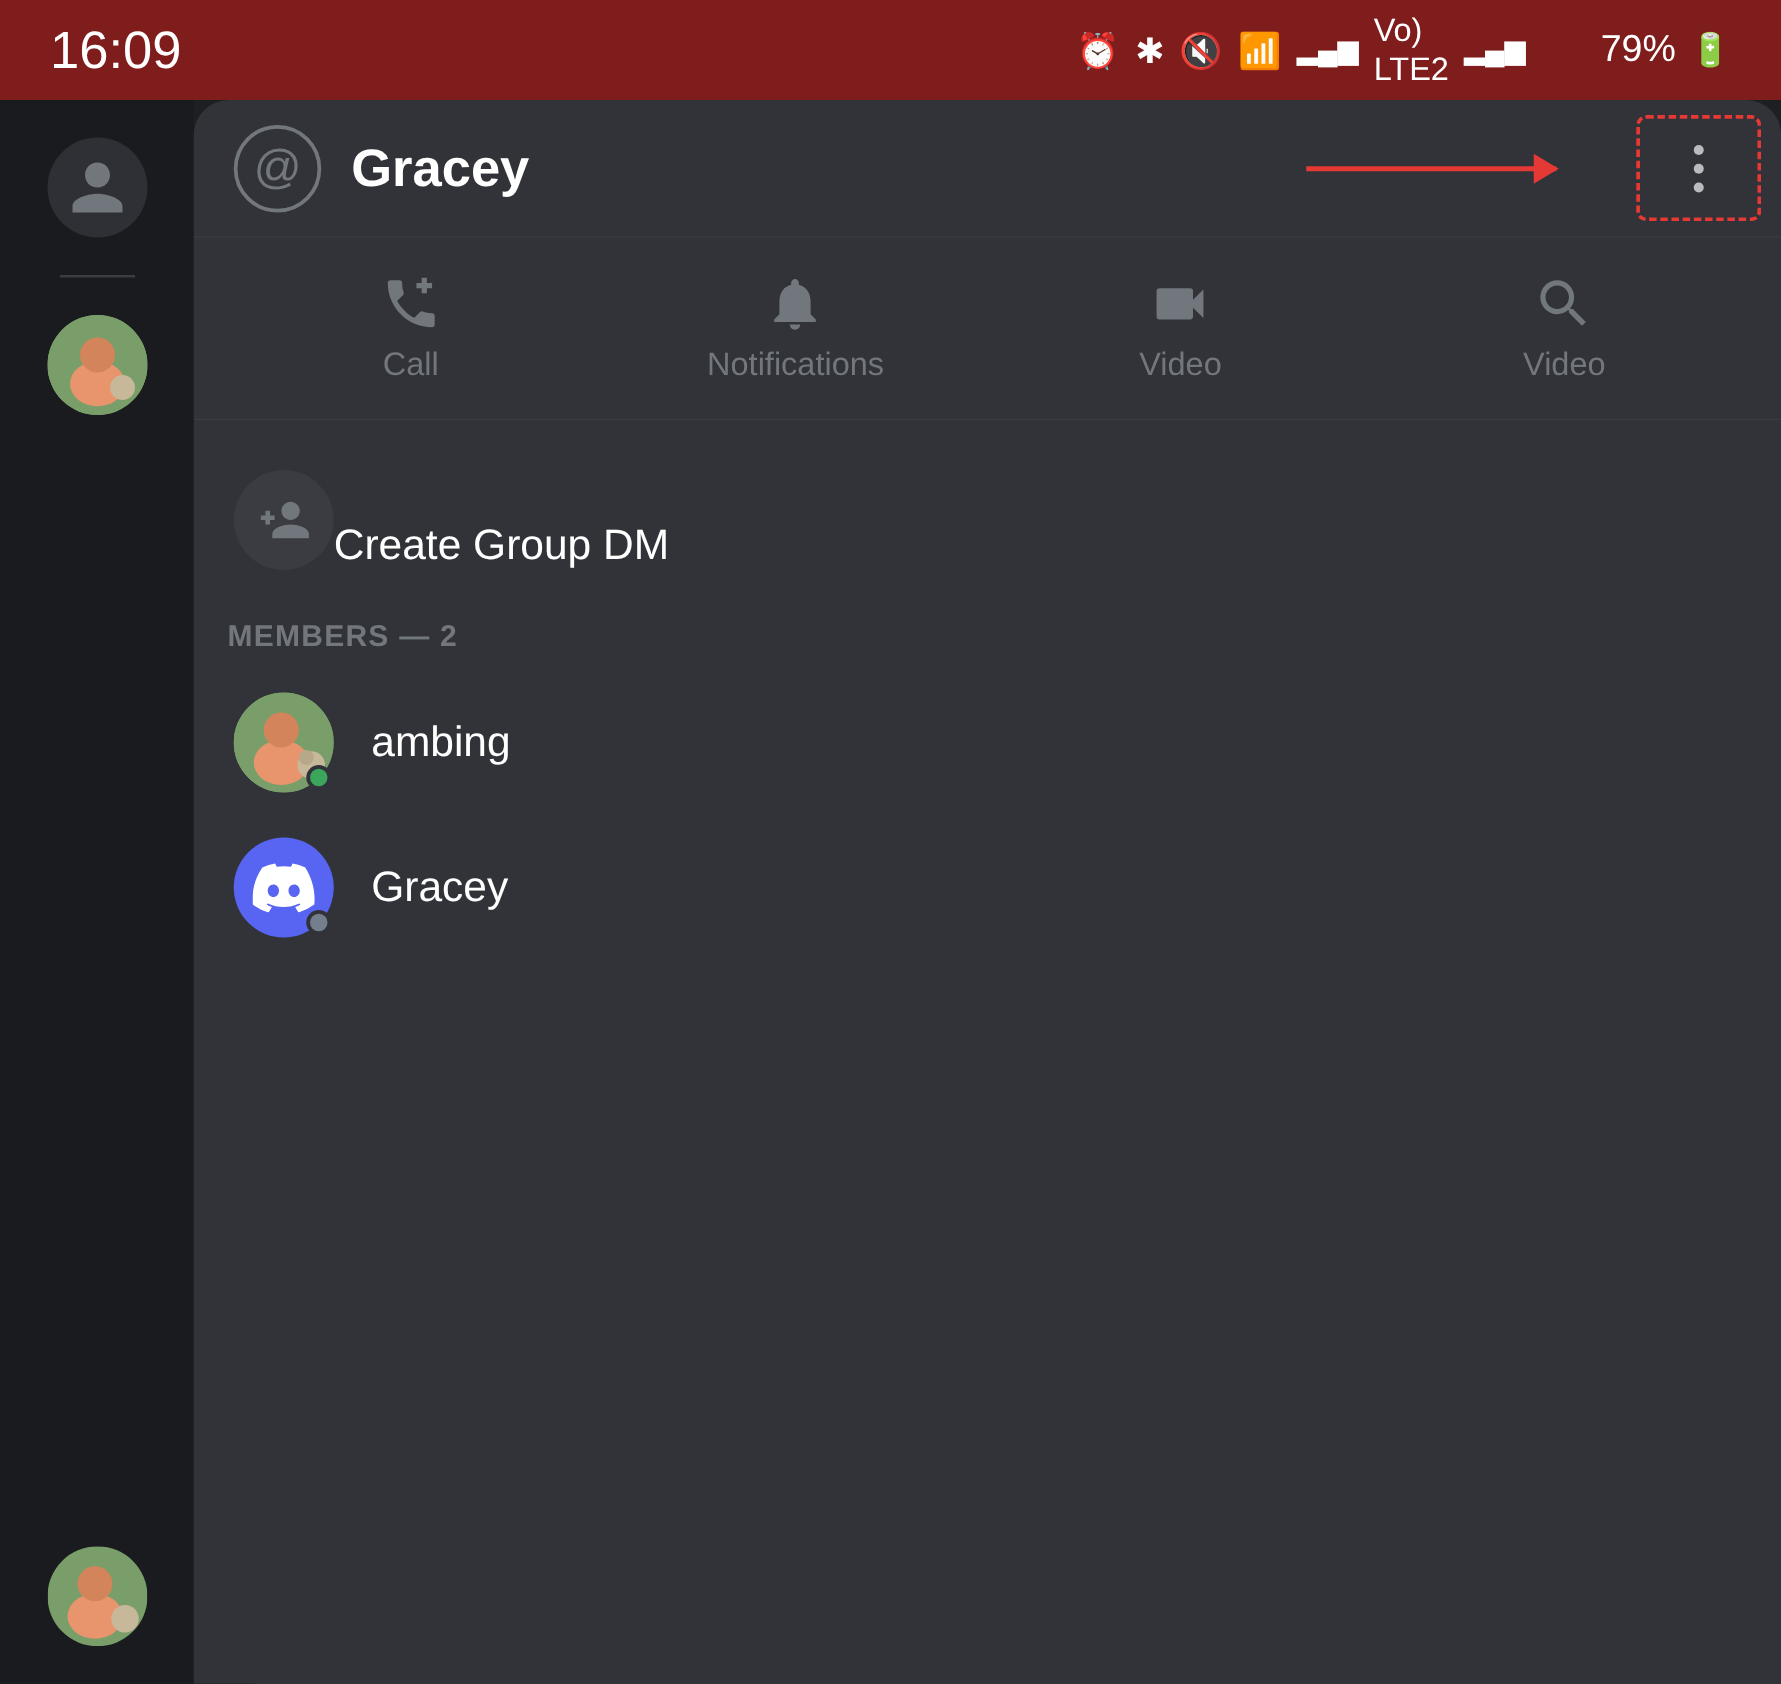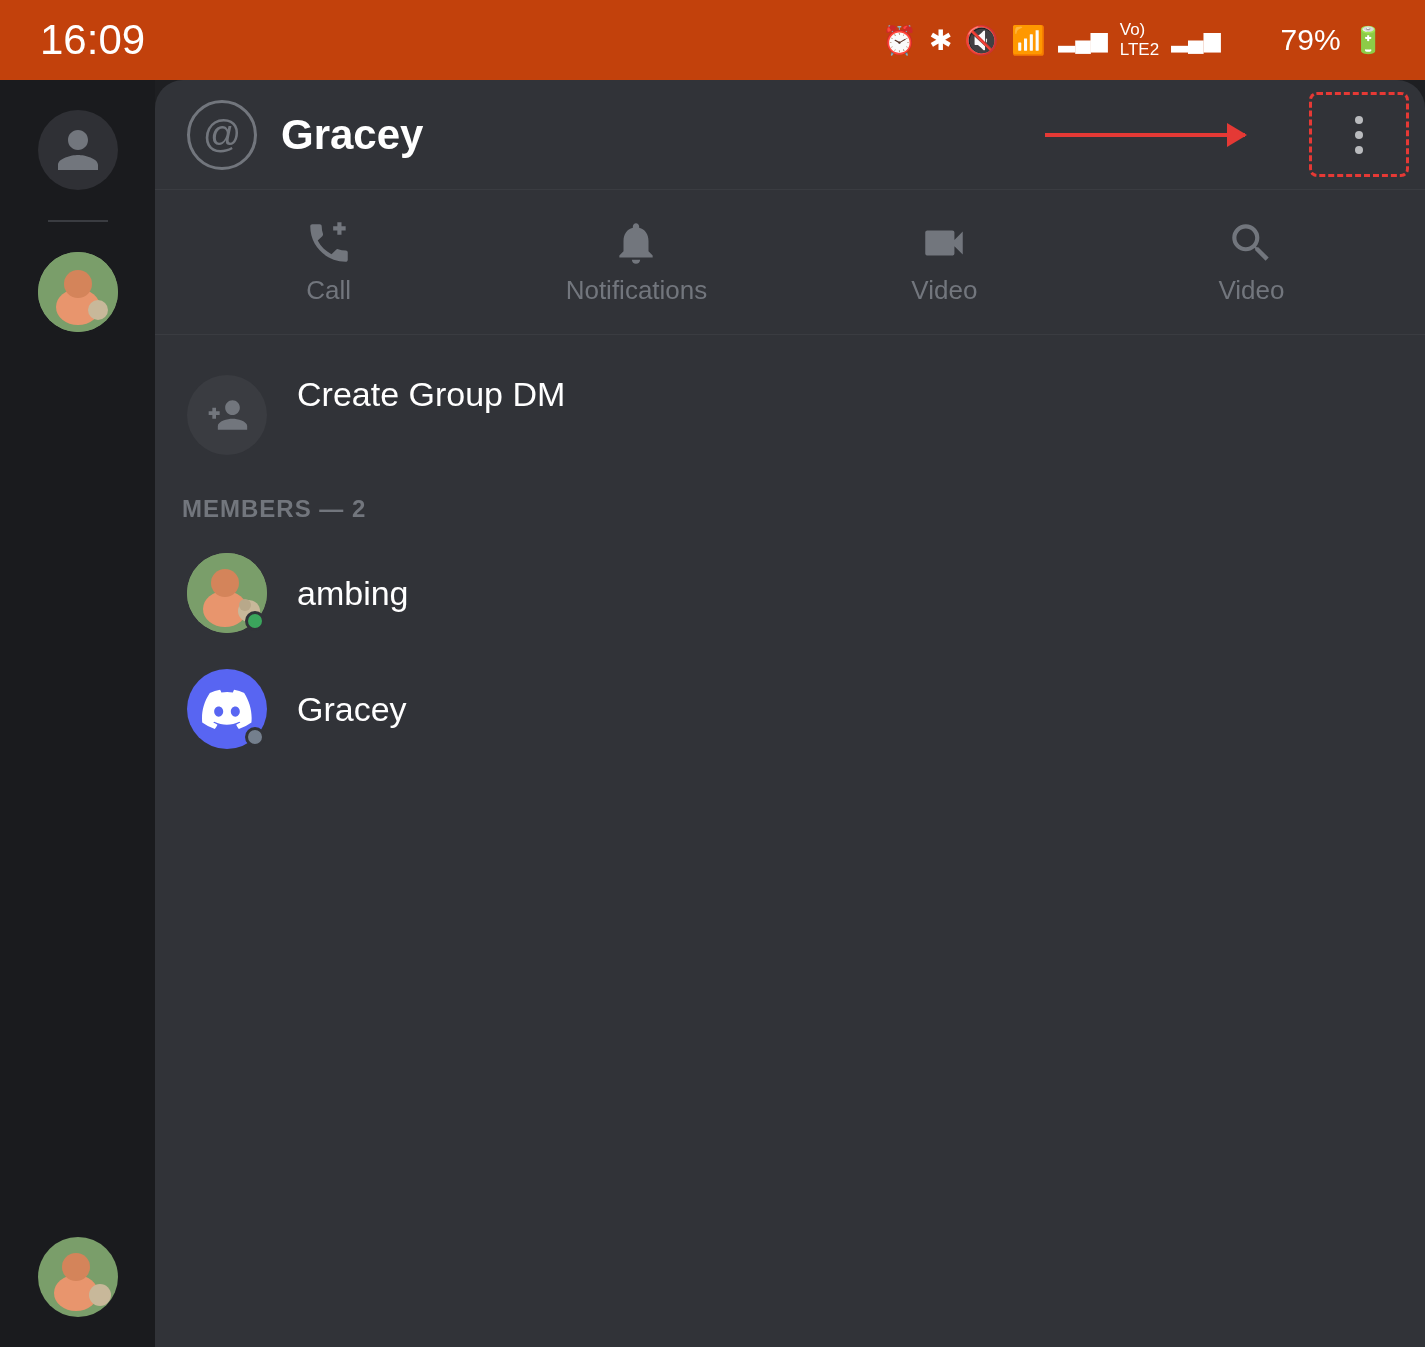--- a/index.html
+++ b/index.html
@@ -11,21 +11,21 @@
       font-family: 'Segoe UI', Arial, sans-serif;
       overflow: hidden;
       position: relative;
     }
 
     
     .status-bar {
       position: absolute;
       top: 0; left: 0; right: 0;
       height: 80px;
-      background: #c2410c;
+      background: #7f1d1d;
       display: flex;
       align-items: center;
       justify-content: space-between;
       padding: 0 40px;
       z-index: 10;
     }
     .status-time {
       color: #ffffff;
       font-size: 42px;
       font-weight: 500;
@@ -210,23 +210,22 @@
     }
 
     
     .content-area {
       padding: 20px 0;
     }
 
     
     .create-group-dm {
       display: flex;
-      align-items: flex-start;
+      align-items: flex-end;
       padding: 20px 32px;
-      gap: 30px;
       cursor: pointer;
     }
     .create-group-icon {
       width: 80px;
       height: 80px;
       border-radius: 50%;
       background: #3a3c41;
       display: flex;
       align-items: center;
       justify-content: center;
@@ -338,21 +337,21 @@
     <span>⏰</span>
 
     <span>✱</span>
 
     <span>🔇</span>
 
     <span>📶</span>
 
     <span style="font-size:22px;">▂▄▆</span>
 
-    <span style="font-size:17px;">Vo)<br>LTE2</span>
+    <span style="font-size:26px;">Vo)<br>LTE2</span>
 
     <span style="font-size:22px;">▂▄▆</span>
     <span class="battery-text">79%</span>
     <span style="font-size:26px;">🔋</span>
   </div>
 </div>
 
 <div class="sidebar">
   <div class="sidebar-avatar">
     <svg viewBox="0 0 24 24">

